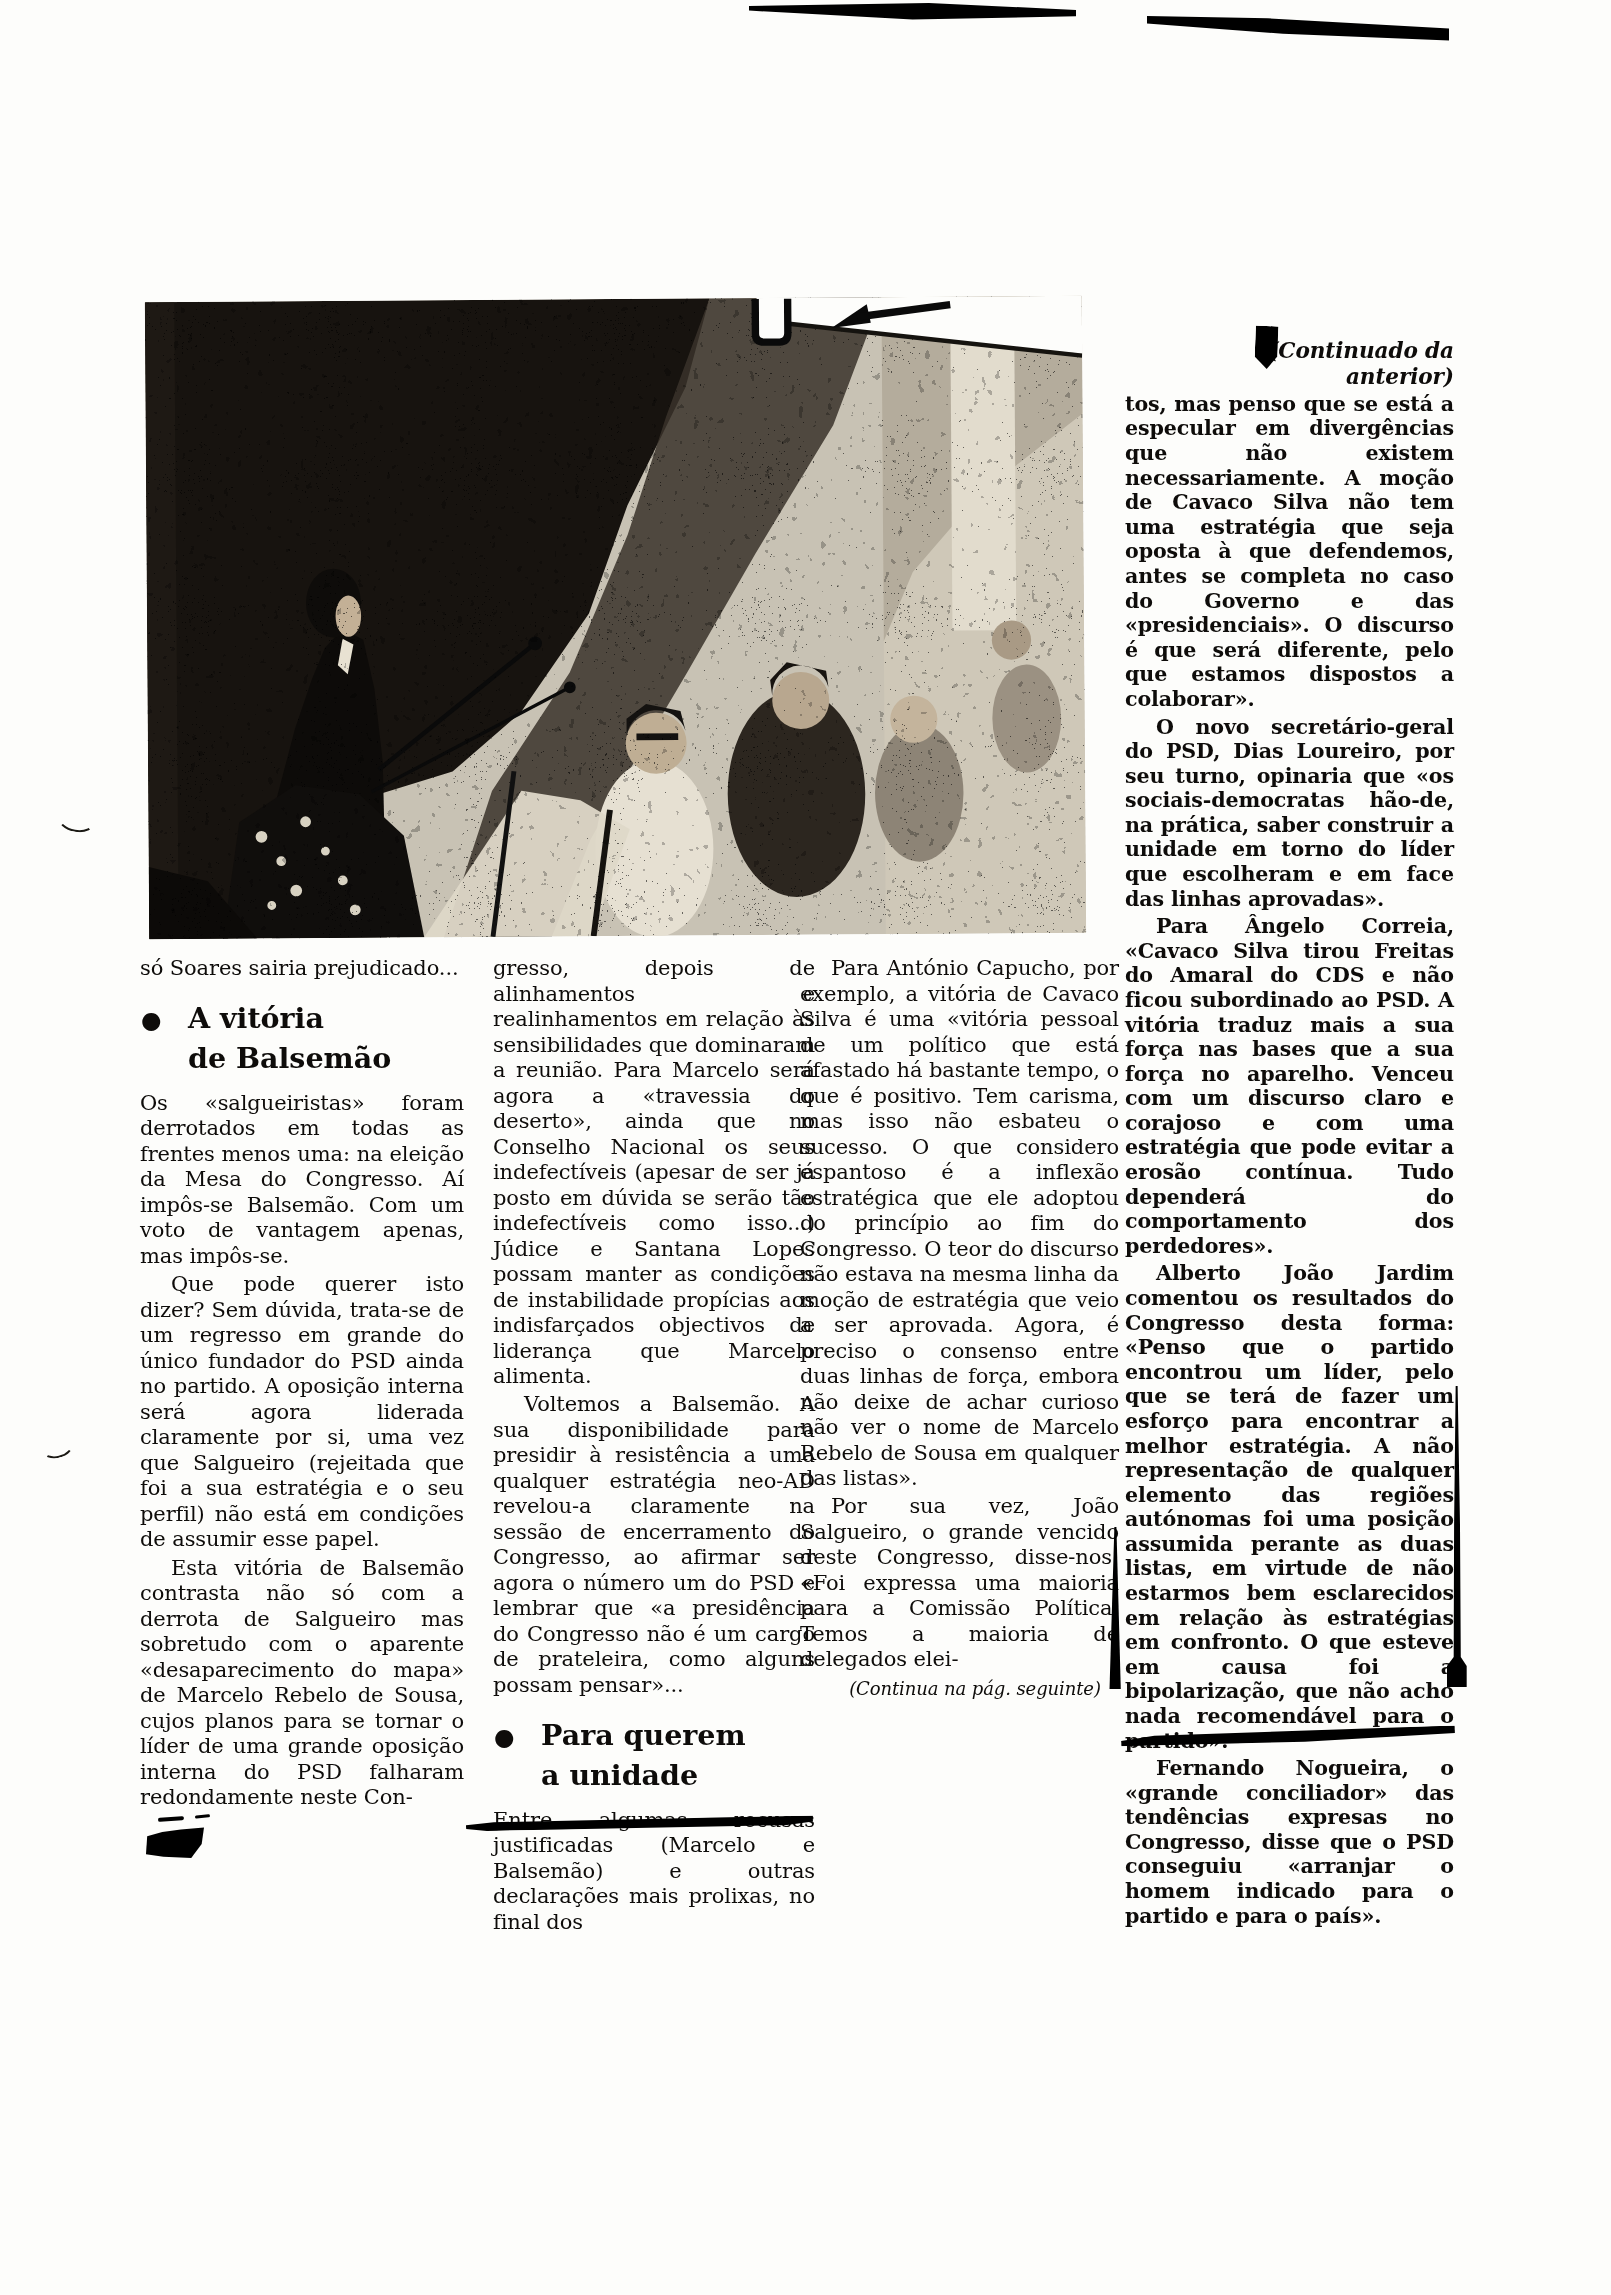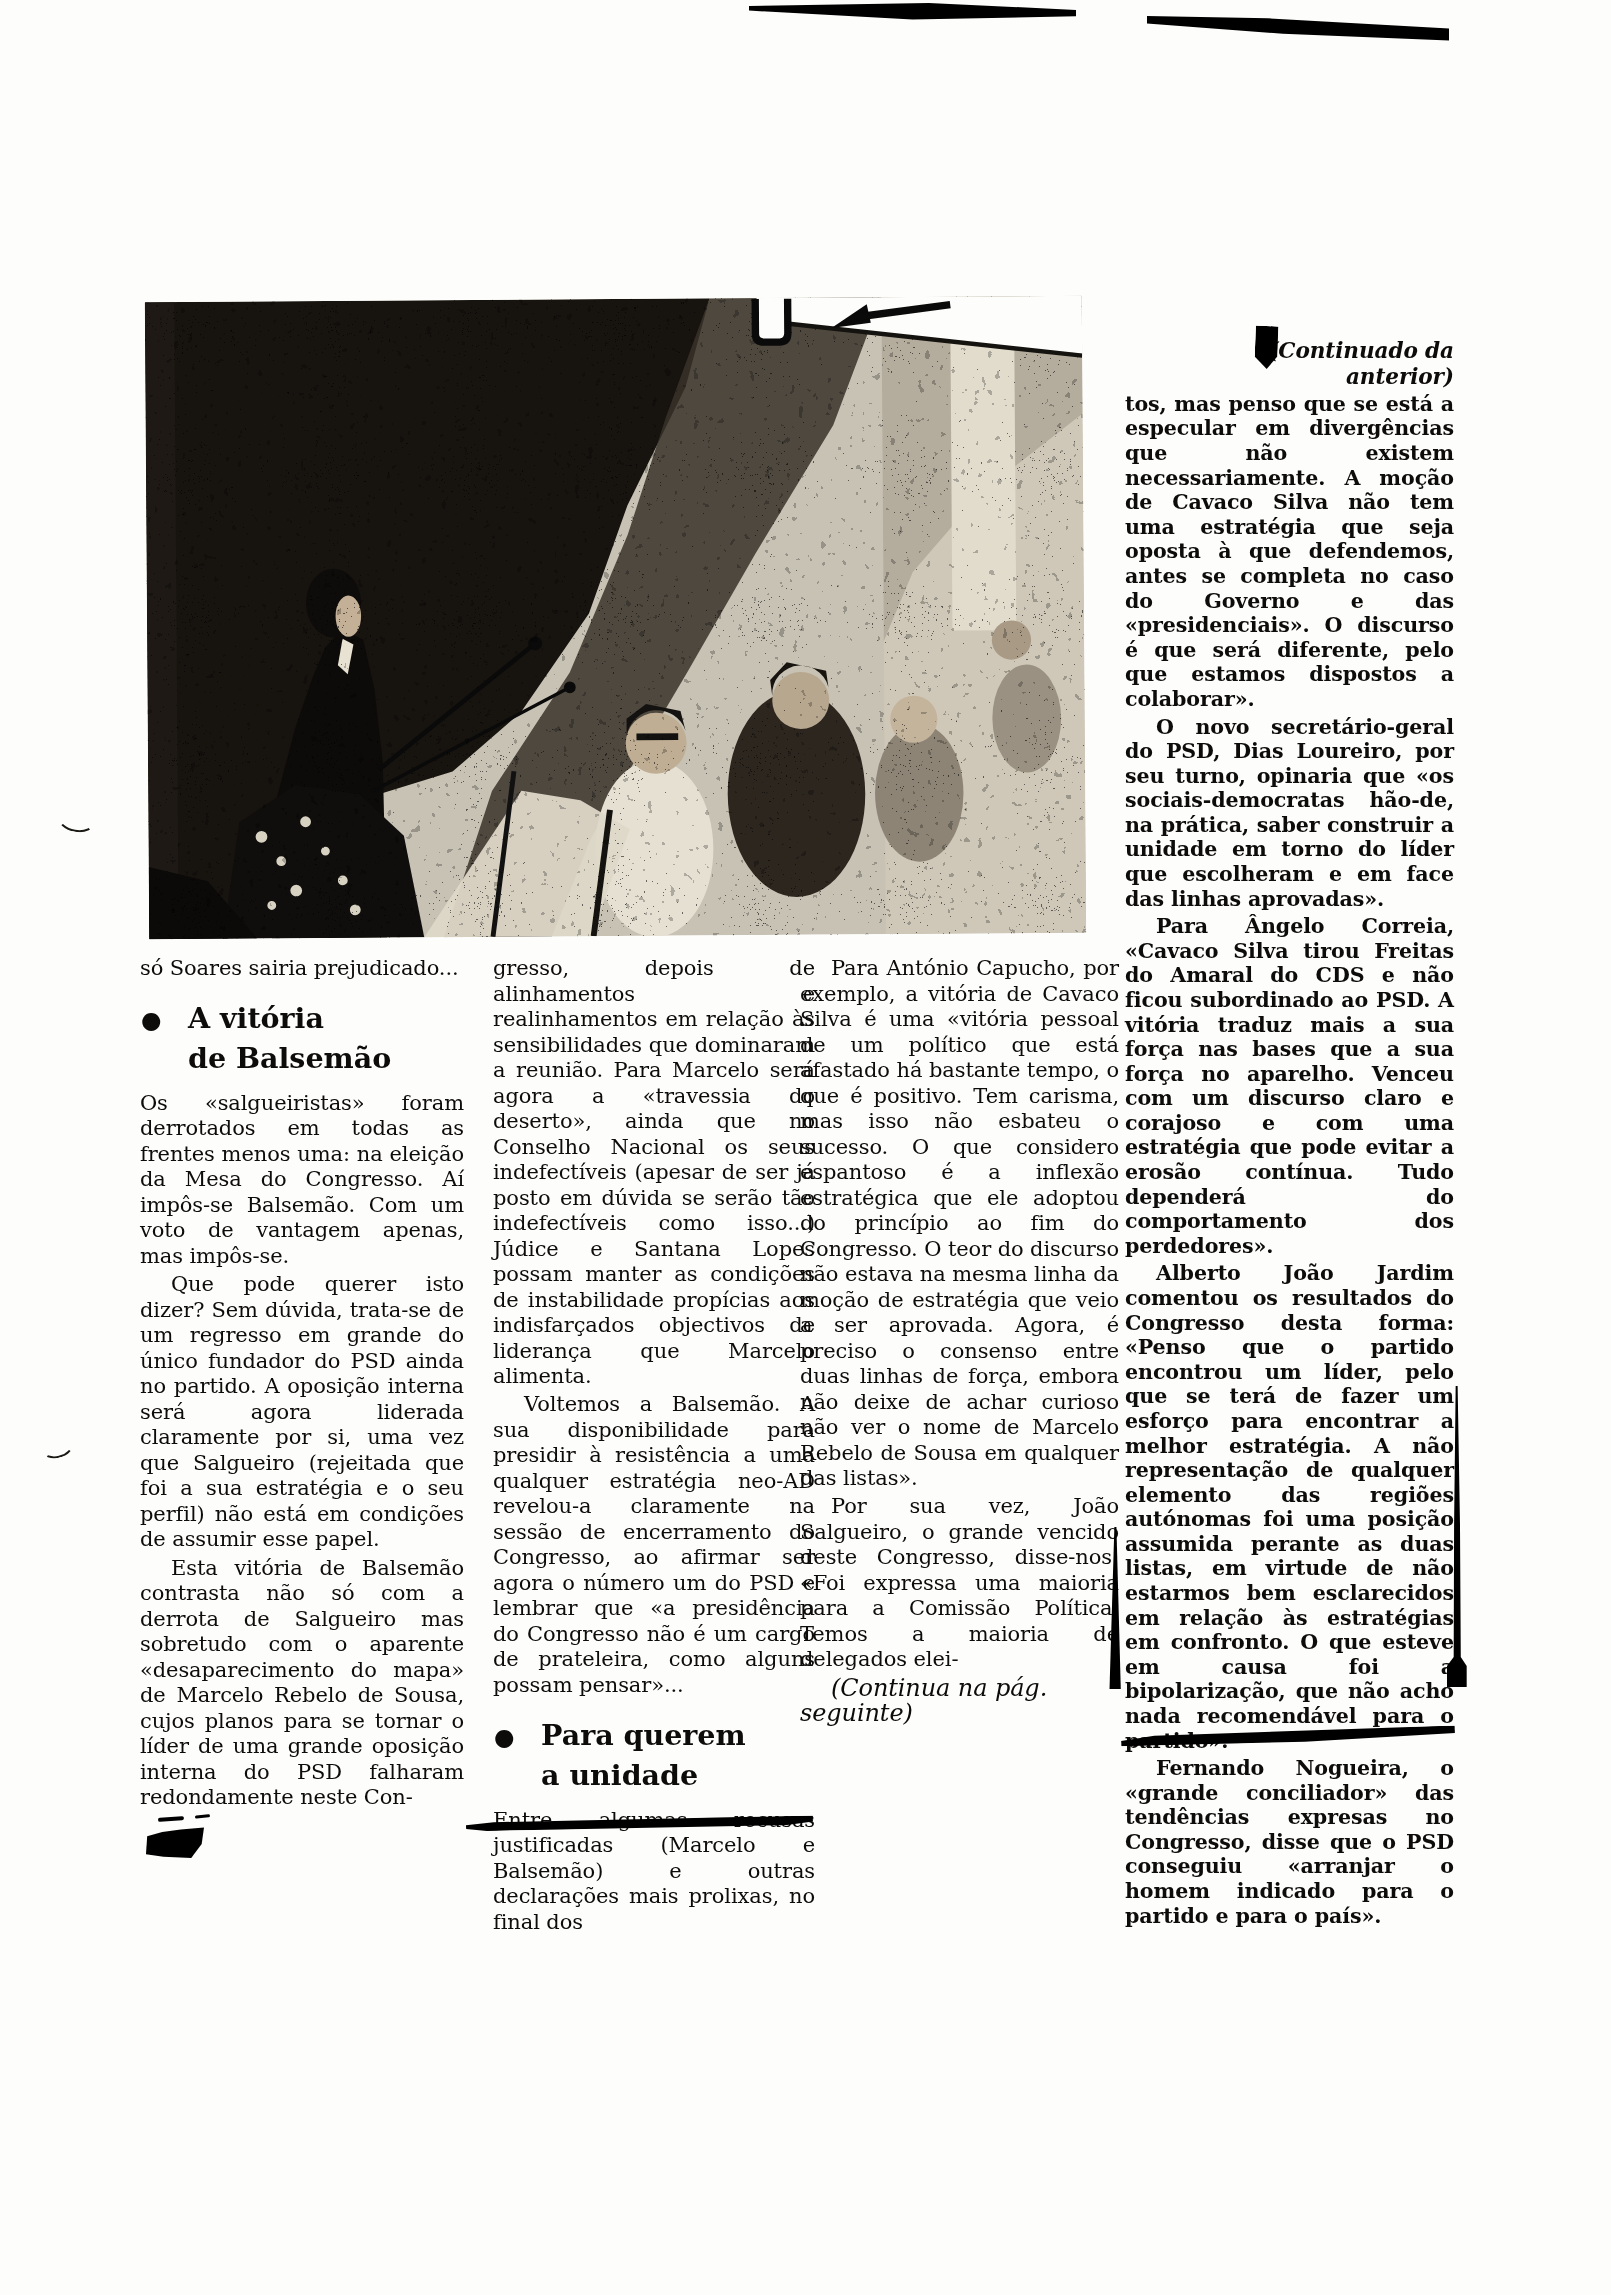--- a/index.html
+++ b/index.html
@@ -11,21 +11,21 @@
   .col p.noindent{text-indent:0;}
   .col-1{left:140px;top:956px;width:324px;}
   .col-2{left:493px;top:956px;width:322px;}
   .col-3{left:800px;top:956px;width:319px;}
   .col-4{left:1125px;top:338px;width:329px;font-weight:bold;font-size:20.6px;line-height:24.6px;}
   .headline{font-weight:bold;font-size:28.5px;line-height:32px;margin:20.6px 0 16.7px;position:relative;
             padding-left:48px;text-align:left;letter-spacing:0;}
   .headline .bullet{position:absolute;left:1px;top:2px;font-size:23.6px;}
   .headline .l2{display:block;margin-top:8px;}
   .cont-prev{font-style:italic;text-align:right;font-size:21.6px;line-height:25.5px;margin:0 0 22.6px 0;text-indent:0;}
-  .cont-next{font-style:italic;text-align:left;font-size:24px;font-weight:normal;margin-top:32px;text-indent:0;}
+  .cont-next{font-style:italic;text-align:center;font-size:18px;font-weight:normal;margin-top:32px;text-indent:0;}
   
   .photo{position:absolute;left:147px;top:299px;width:937px;height:637px;margin:0;transform:rotate(-0.4deg);}
   
   .ink{position:absolute;background:#000;}
   .stroke-a{left:749px;top:2.9px;width:327px;height:16.7px;
             clip-path:polygon(0 18%,55% 0,100% 42%,100% 80%,50% 100%,0 46%);}
   .stroke-b{left:1147px;top:13.8px;width:302px;height:28.5px;
             clip-path:polygon(0 8%,40% 16%,100% 52%,100% 94%,45% 70%,0 34%);}
   .blob-header{left:1255px;top:326px;width:22.6px;height:43px;
             clip-path:polygon(0 0,100% 0,100% 70%,55% 100%,0 72%);transform:rotate(2deg);}

